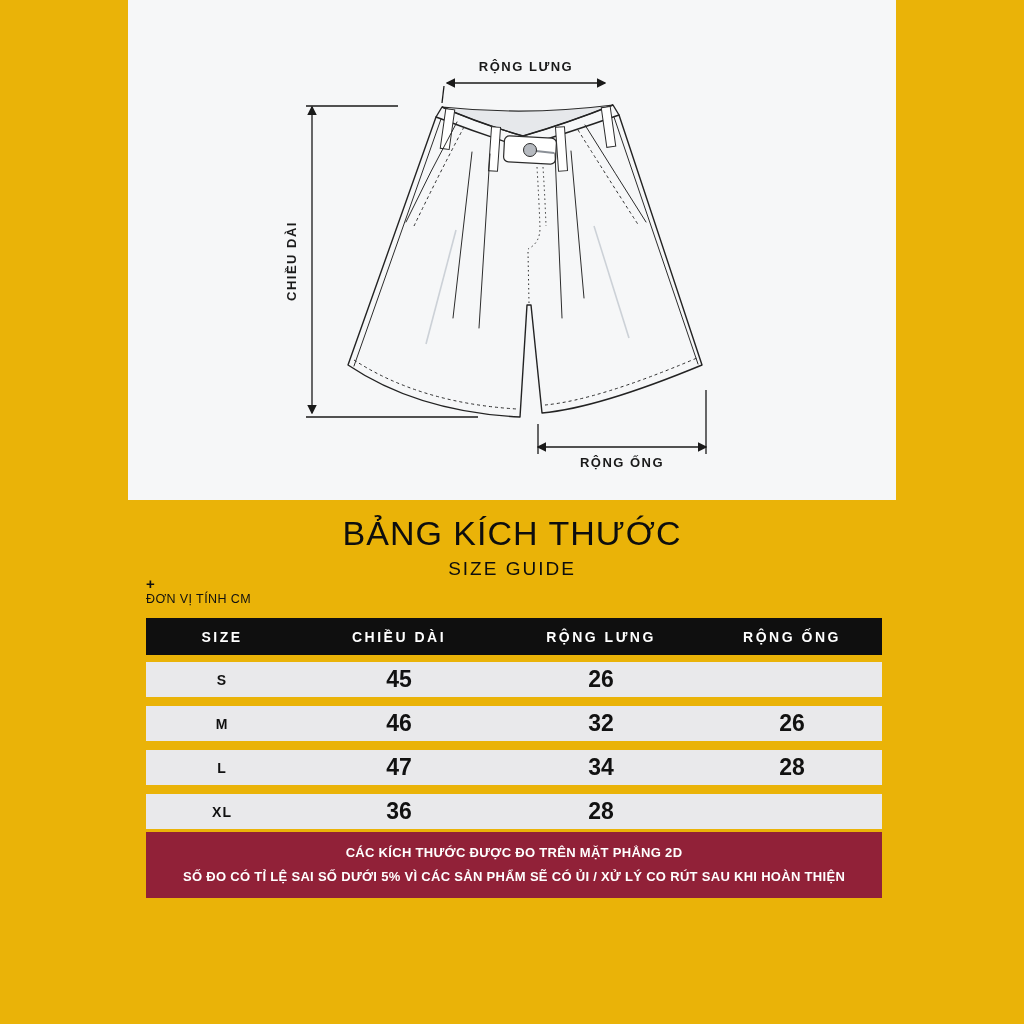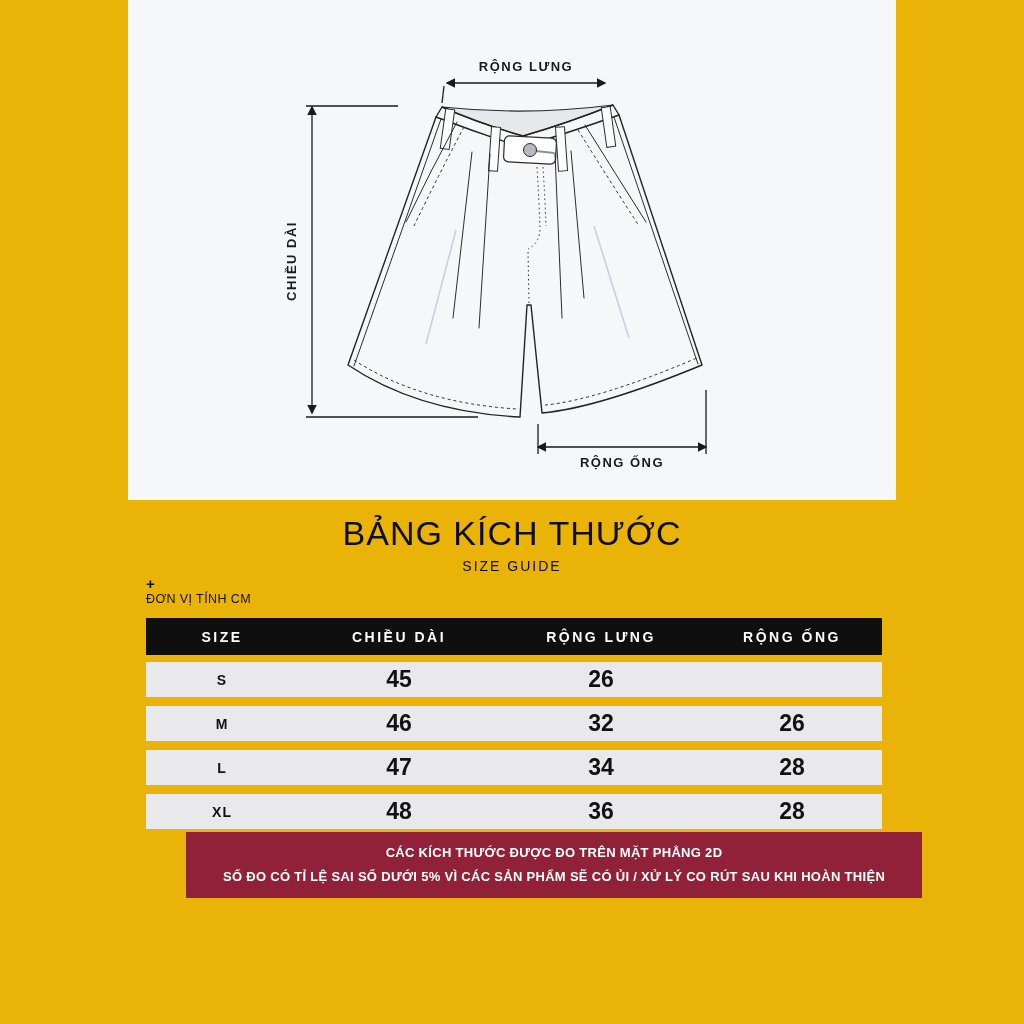--- a/index.html
+++ b/index.html
@@ -6,39 +6,39 @@
   html,body { width:1024px; height:1024px; background:#ffffff; font-family:"Liberation Sans", sans-serif; color:#111; }
   .stage { position:relative; width:1024px; height:1024px; overflow:hidden; background:#eab308; }
 
   
   .sketch-panel { position:absolute; left:128px; top:0; width:768px; height:500px; background:#f6f7f8; }
   .sketch-panel svg { display:block; width:768px; height:500px; }
 
   
   .heading { position:absolute; left:0; top:514px; width:1024px; text-align:center; }
   .heading .title { font-size:34px; font-weight:400; letter-spacing:1px; color:#0e0e0e; }
-  .heading .subtitle { margin-top:5px; font-size:14px; font-weight:400; letter-spacing:2px; color:#0e0e0e; }
+  .heading .subtitle { margin-top:5px; font-size:19px; font-weight:400; letter-spacing:2px; color:#0e0e0e; }
 
   
   .unit-note { position:absolute; left:146px; top:576px; line-height:1.1; }
   .unit-note .plus { font-size:15px; font-weight:600; }
   .unit-note .txt { font-size:12.5px; font-weight:400; letter-spacing:.4px; }
 
   
   .size-table { position:absolute; left:146px; top:618px; width:736px; }
   .t-head, .t-row { display:grid; grid-template-columns:152px 202px 202px 180px; align-items:center; text-align:center; }
   .t-head { background:#0f0f0f; color:#fff; height:37px; margin-bottom:7px; font-size:14px; font-weight:600; letter-spacing:2.5px; }
   .t-row  { background:#e9e9eb; height:35px; margin-bottom:9px; }
   .t-row .size-cell { font-size:14px; font-weight:600; letter-spacing:1px; }
   .t-row .val-cell  { font-size:23px; font-weight:700; }
 
   
   .footer-note { position:absolute; left:146px; top:832px; width:736px; height:66px; background:#912138; color:#fff;
                  display:flex; flex-direction:column; justify-content:center; text-align:center;
-                 font-size:13px; font-weight:700; letter-spacing:.3px; line-height:1.85;margin-left:40px; }
+                 font-size:13px; font-weight:700; letter-spacing:.3px; line-height:1.85; }
 
   
   .ln  { fill:none; stroke:#232323; stroke-width:1.4; stroke-linejoin:round; stroke-linecap:round; }
   .ln2 { fill:none; stroke:#2c2c2c; stroke-width:1; stroke-linejoin:round; stroke-linecap:round; }
   .dash{ fill:none; stroke:#2c2c2c; stroke-width:1; stroke-dasharray:3 3; }
   .dot { fill:none; stroke:#2c2c2c; stroke-width:1; stroke-dasharray:1.5 3; }
   .lite{ fill:none; stroke:#ccd1d7; stroke-width:1.6; }
   .dim { fill:none; stroke:#1a1a1a; stroke-width:1.3; }
   .dimtxt { font-family:"Liberation Sans", sans-serif; font-size:13px; font-weight:600; letter-spacing:1.5px; fill:#1a1a1a; }
 </style>
@@ -150,21 +150,20 @@
       <div class="val-cell">26</div>
     </div>
     <div class="t-row">
       <div class="size-cell">L</div>
       <div class="val-cell">47</div>
       <div class="val-cell">34</div>
       <div class="val-cell">28</div>
     </div>
     <div class="t-row">
       <div class="size-cell">XL</div>
-      <div class="val-cell">48</div>
       <div class="val-cell">36</div>
       <div class="val-cell">28</div>
     </div>
   </div>
 
   <div class="footer-note">
     <div>CÁC KÍCH THƯỚC ĐƯỢC ĐO TRÊN MẶT PHẲNG 2D</div>
     <div>SỐ ĐO CÓ TỈ LỆ SAI SỐ DƯỚI 5% VÌ CÁC SẢN PHẨM SẼ CÓ ỦI / XỬ LÝ CO RÚT SAU KHI HOÀN THIỆN</div>
   </div>
 

